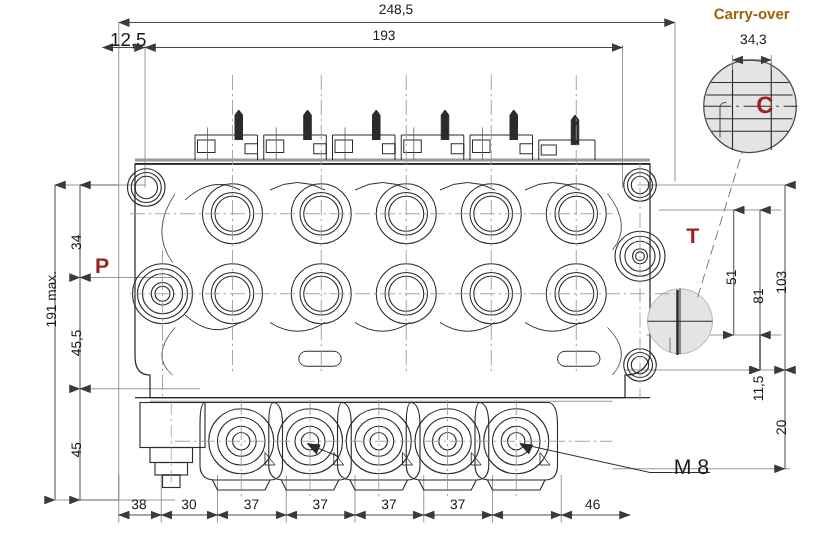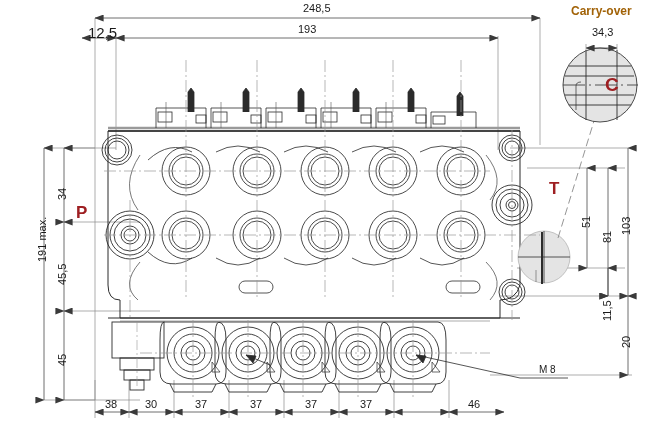--- a/index.html
+++ b/index.html
@@ -6,21 +6,21 @@
   body{width:650px;height:431px;position:relative;overflow:hidden;
        font-family:"Liberation Sans", sans-serif;color:#111;}
   #stage{position:absolute;left:0;top:0;width:576px;height:431px;margin-left:20px;}
   svg#drawing{position:absolute;left:0;top:0;width:650px;height:431px;}
   .dimtxt{position:absolute;font-size:11px;color:#1a1a1a;white-space:nowrap;
           font-family:"Liberation Sans", sans-serif;letter-spacing:0px;}
   .dimtxt.vert{transform-origin:left top;transform:rotate(-90deg);}
   .portlbl{position:absolute;font-size:17px;font-weight:bold;
            font-family:"Liberation Sans", sans-serif;white-space:nowrap;}
   .title{position:absolute;font-size:12px;font-weight:bold;color:#a16207;white-space:nowrap;}
-  .mlbl{position:absolute;font-size:10px;color:#1a1a1a;white-space:nowrap;}
+  .mlbl{position:absolute;font-size:17px;color:#1a1a1a;white-space:nowrap;}
 </style>
 </head>
 <body>
 
 <div id="stage">
 
 <svg id="drawing" viewBox="0 0 650 431">
   <defs>
     <marker id="ar" markerWidth="9" markerHeight="7" refX="8.6" refY="3.5" orient="auto" markerUnits="userSpaceOnUse">
       <path d="M0,0 L9,3.5 L0,7 z" fill="#3a3a3a"></path>

